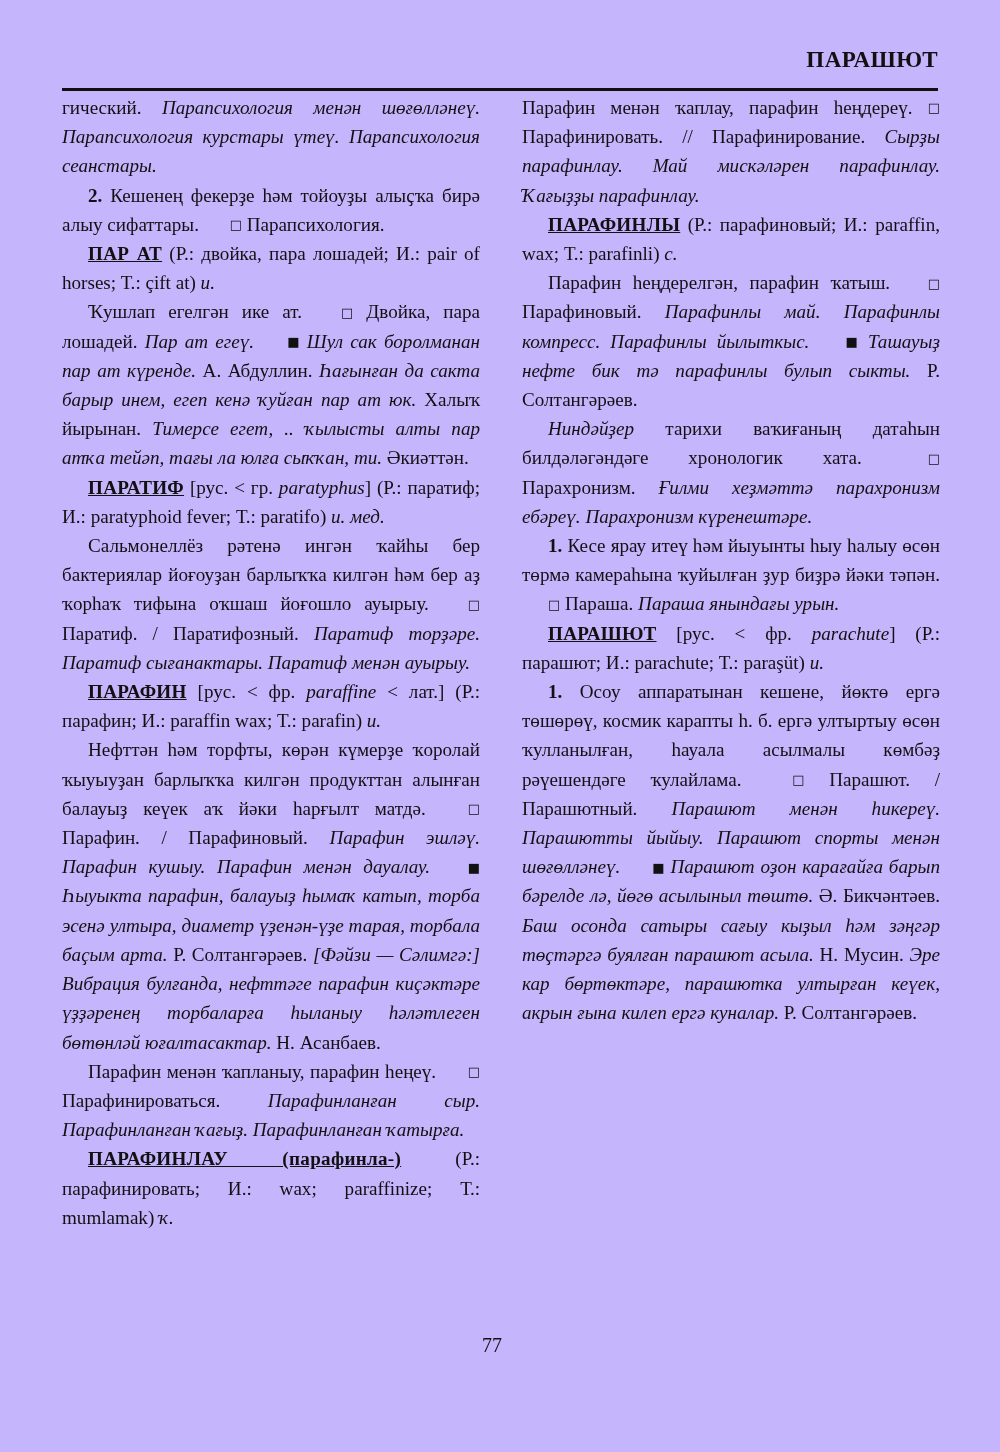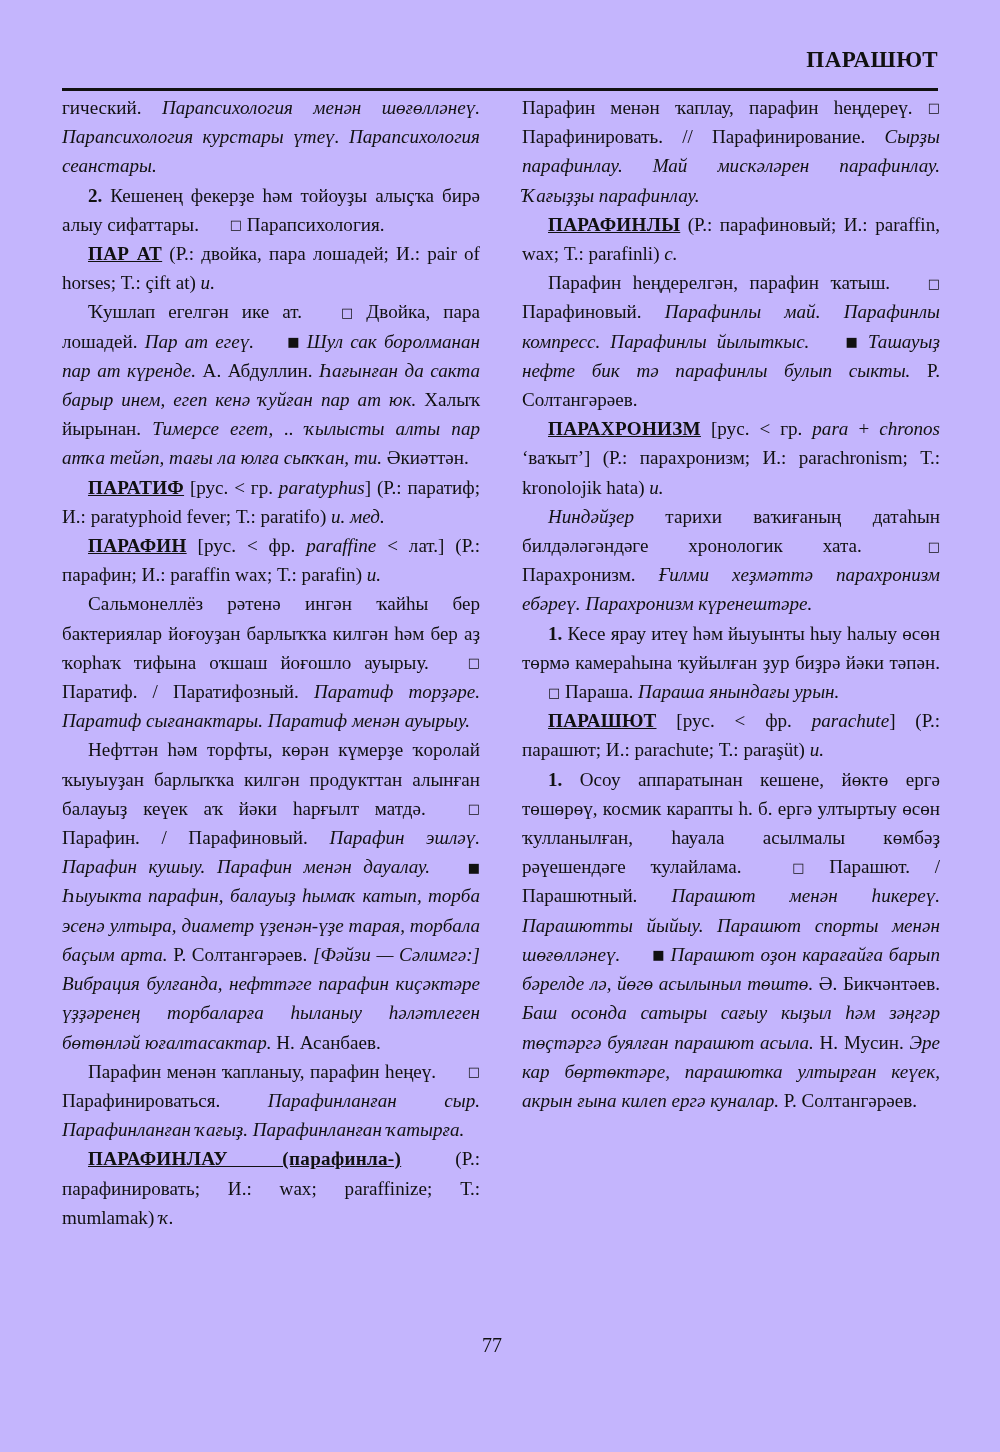--- a/index.html
+++ b/index.html
@@ -108,32 +108,31 @@
   <div class="header-rule"></div>
 
   <div class="columns">
 
     <div class="col" id="left-col">
         <p class="entry noind">гический. <i class="ex">Парапсихология менән шөғөлләнеү. Парапсихология курстары үтеү. Парапсихология сеанстары.</i></p>
         <p class="entry ind"><span class="num">2.</span> Кешенең фекерҙе һәм тойоуҙы алыҫҡа бирә алыу сифаттары. <span class="sq-open"></span> Парапсихология.</p>
         <p class="entry ind"><b class="hw">ПАР АТ</b> (Р.: двойка, пара лошадей; И.: pair of horses; Т.: çift at) <i class="ex">и.</i></p>
         <p class="entry ind">Ҡушлап егелгән ике ат. <span class="sq-open"></span> Двойка, пара лошадей. <i class="ex">Пар ат егеү.</i> <span class="sq-fill"></span> <i class="ex">Шул сак боролманан пар ат күренде.</i> А. Абдуллин. <i class="ex">Һағынған да сакта барыр инем, егеп кенә ҡуйған пар ат юк.</i> Халыҡ йырынан. <i class="ex">Тимерсе егет, .. ҡылысты алты пар атҡа тейәп, тағы ла юлға сыҡҡан, ти.</i> Әкиәттән.</p>
         <p class="entry ind"><b class="hw">ПАРАТИФ</b> [рус. &lt; гр. <i class="ex">paratyphus</i>] (Р.: паратиф; И.: paratyphoid fever; Т.: paratifo) <i class="ex">и. мед.</i></p>
+        <p class="entry ind">Сальмонеллёз рәтенә ингән ҡайһы бер бактериялар йоғоуҙан барлыҡҡа килгән һәм бер аҙ ҡорһаҡ тифына оҡшаш йоғошло ауырыу. <span class="sq-open"></span> Паратиф. / Паратифозный. <i class="ex">Паратиф торҙәре. Паратиф сығанактары. Паратиф менән ауырыу.</i></p>
         <p class="entry ind"><b class="hw">ПАРАФИН</b> [рус. &lt; фр. <i class="ex">paraffine</i> &lt; лат.] (Р.: парафин; И.: paraffin wax; Т.: parafin) <i class="ex">и.</i></p>
-        <p class="entry ind">Сальмонеллёз рәтенә ингән ҡайһы бер бактериялар йоғоуҙан барлыҡҡа килгән һәм бер аҙ ҡорһаҡ тифына оҡшаш йоғошло ауырыу. <span class="sq-open"></span> Паратиф. / Паратифозный. <i class="ex">Паратиф торҙәре. Паратиф сығанактары. Паратиф менән ауырыу.</i></p>
         <p class="entry ind">Нефттән һәм торфты, көрән күмерҙе ҡоролай ҡыуыуҙан барлыҡҡа килгән продукттан алынған балауыҙ кеүек аҡ йәки һарғылт матдә. <span class="sq-open"></span> Парафин. / Парафиновый. <i class="ex">Парафин эшләү. Парафин кушыу. Парафин менән дауалау.</i> <span class="sq-fill"></span> <i class="ex">Һыуыкта парафин, балауыҙ һымаҡ катып, торба эсенә ултыра, диаметр үҙенән-үҙе тарая, торбала баҫым арта.</i> Р. Солтангәрәев. <i class="ex">[Фәйзи — Сәлимгә:] Вибрация булғанда, нефттәге парафин киҫәктәре үҙҙәренең торбаларға һыланыу һәләтлеген бөтөнләй юғалтасактар.</i> Н. Асанбаев.</p>
         <p class="entry ind">Парафин менән ҡапланыу, парафин һеңеү. <span class="sq-open"></span> Парафинироваться. <i class="ex">Парафинланған сыр. Парафинланған ҡағыҙ. Парафинланған ҡатырға.</i></p>
         <p class="entry ind"><b class="hw">ПАРАФИНЛАУ (парафинла-)</b> (Р.: парафинировать; И.: wax; paraffinize; Т.: mumlamak) <i class="ex">ҡ.</i></p>
       </div>
 
     <div class="col" id="right-col">
         <p class="entry noind">Парафин менән ҡаплау, парафин һеңдереү. <span class="sq-open"></span> Парафинировать. // Парафинирование. <i class="ex">Сырҙы парафинлау. Май мискәләрен парафинлау. Ҡағыҙҙы парафинлау.</i></p>
         <p class="entry ind"><b class="hw">ПАРАФИНЛЫ</b> (Р.: парафиновый; И.: paraffin, wax; Т.: parafinli) <i class="ex">с.</i></p>
         <p class="entry ind">Парафин һеңдерелгән, парафин ҡатыш. <span class="sq-open"></span> Парафиновый. <i class="ex">Парафинлы май. Парафинлы компресс. Парафинлы йылыткыс.</i> <span class="sq-fill"></span> <i class="ex">Ташауыҙ нефте бик тә парафинлы булып сыкты.</i> Р. Солтангәрәев.</p>
-        <p class="entry ind"><b class="hw">ПАРАХРОНИЗМ</b> [рус. &lt; гр. <i class="ex">para</i> + <i class="ex">chronos</i> ‘ваҡыт’] (Р.: парахронизм; И.: parachronism; Т.: kronolojik hata) <i class="ex">и.</i></p>
         <p class="entry ind"><i class="ex">Ниндәйҙер</i> тарихи ваҡиғаның датаһын билдәләгәндәге хронологик хата. <span class="sq-open"></span> Парахронизм. <i class="ex">Ғилми хеҙмәттә парахронизм ебәреү. Парахронизм күренештәре.</i></p>
         <p class="entry ind"><span class="num">1.</span> Кесе ярау итеү һәм йыуынты һыу һалыу өсөн төрмә камераһына ҡуйылған ҙур биҙрә йәки тәпән. <span class="sq-open"></span> Параша. <i class="ex">Параша янындағы урын.</i></p>
         <p class="entry ind"><b class="hw">ПАРАШЮТ</b> [рус. &lt; фр. <i class="ex">parachute</i>] (Р.: парашют; И.: parachute; Т.: paraşüt) <i class="ex">и.</i></p>
         <p class="entry ind"><span class="num">1.</span> Осоу аппаратынан кешене, йөктө ергә төшөрөү, космик карапты һ. б. ергә ултыртыу өсөн ҡулланылған, һауала асылмалы көмбәҙ рәүешендәге ҡулайлама. <span class="sq-open"></span> Парашют. / Парашютный. <i class="ex">Парашют менән һикереү. Парашютты йыйыу. Парашют спорты менән шөғөлләнеү.</i> <span class="sq-fill"></span> <i class="ex">Парашют оҙон карағайға барып бәрелде лә, йөгө асылыныл төштө.</i> Ә. Бикчәнтәев. <i class="ex">Баш осонда сатыры сағыу кыҙыл һәм зәңгәр төҫтәргә буялған парашют асыла.</i> Н. Мусин. <i class="ex">Эре кар бөртөктәре, парашютка ултырған кеүек, акрын ғына килеп ергә куналар.</i> Р. Солтангәрәев.</p>
       </div>
 
   </div>
 
   <div class="folio">77</div>
 

